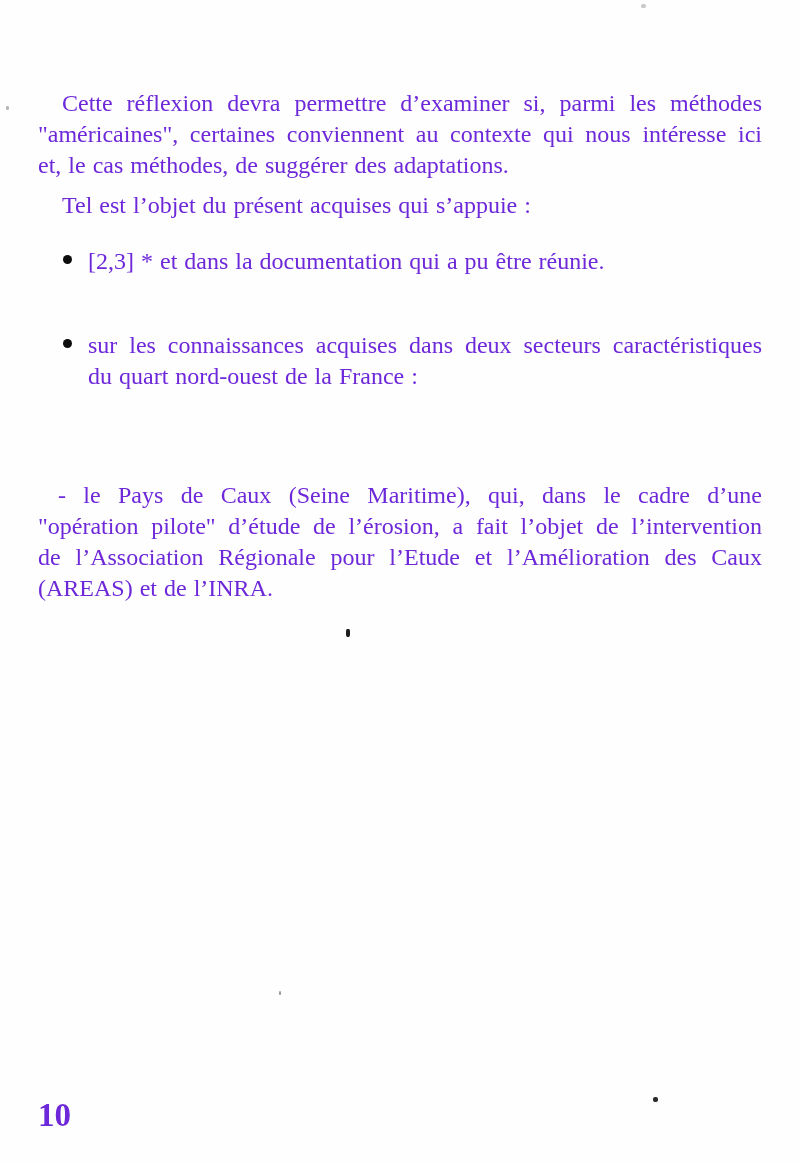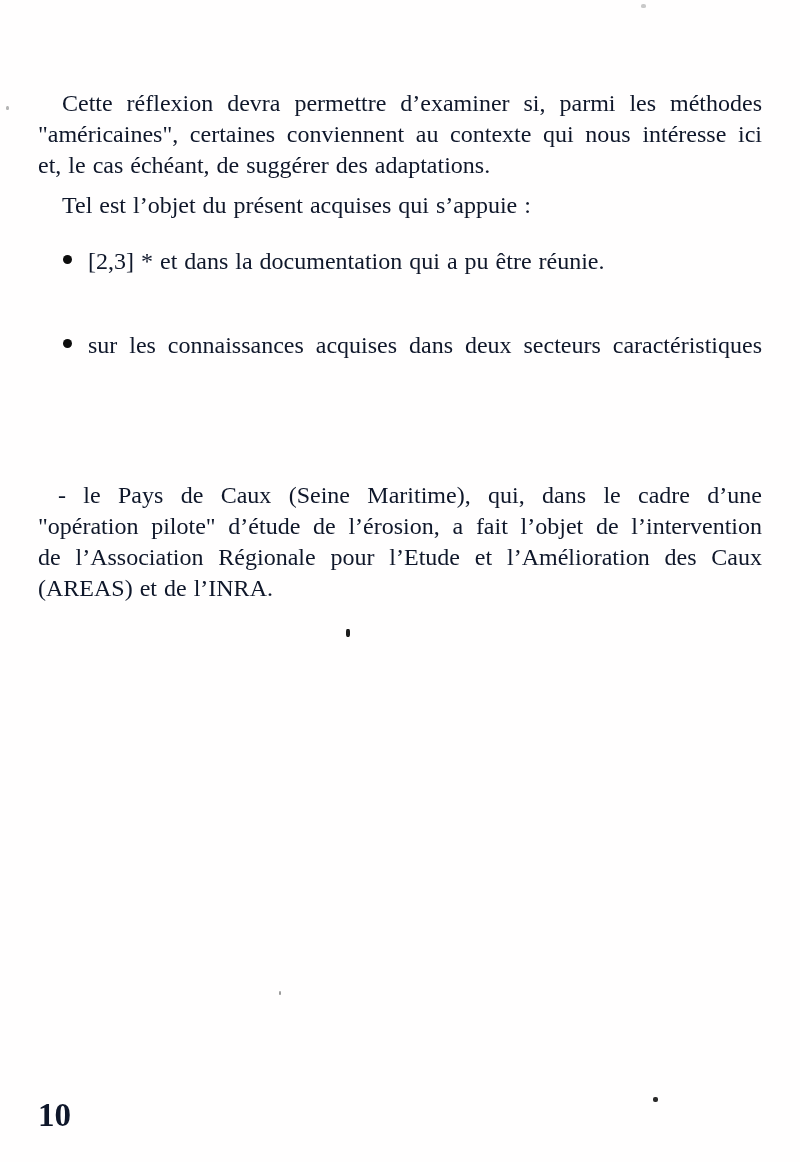--- a/index.html
+++ b/index.html
@@ -7,21 +7,21 @@
     padding: 0;
     background: #ffffff;
   }
   .page {
     position: relative;
     width: 800px;
     height: 1162px;
     background: #fffefe;
     overflow: hidden;
     font-family: "Liberation Serif", "DejaVu Serif", serif;
-    color: #0f172a;
+    color: #6d28d9;
   }
   .content {
     position: absolute;
     left: 38px;
     top: 0;
     width: 724px;
     height: 100%;
   }
   .para {
     position: absolute;
@@ -86,35 +86,36 @@
 </style>
 </head>
 <body>
 
 <div class="page">
   <div class="content">
 
     <p class="para" style="top:88px">
       <span class="jl ind">Cette réflexion devra permettre d’examiner si, parmi les méthodes</span>
       <span class="jl">"américaines", certaines conviennent au contexte qui nous intéresse ici</span>
-      <span class="ll">et, le cas échéant, de suggérer des adaptations.</span>
+      <span class="ll">et, le cas méthodes, de suggérer des adaptations.</span>
     </p>
 
     <p class="para ind" style="top:190px">
       <span class="ll ind">Tel est l’objet du présent acquises qui s’appuie :</span>
     </p>
 
     <p class="para bullet-item" style="top:246px">
       <span class="bullet-dot"></span>
       <span class="ll">[2,3] * et dans la documentation qui a pu être réunie.</span>
     </p>
 
     <p class="para bullet-item" style="top:330px">
       <span class="bullet-dot"></span>
       <span class="jl">sur les connaissances acquises dans deux secteurs caractéristiques</span>
+      <span class="ll">du quart nord-ouest de la France :</span>
     </p>
 
 
     <p class="para" style="top:480px">
       <span class="jl ind-sm">- le Pays de Caux (Seine Maritime), qui, dans le cadre d’une</span>
       <span class="jl">"opération pilote" d’étude de l’érosion, a fait l’objet de l’intervention</span>
       <span class="jl">de l’Association Régionale pour l’Etude et l’Amélioration des Caux</span>
       <span class="ll">(AREAS) et de l’INRA.</span>
     </p>
 

